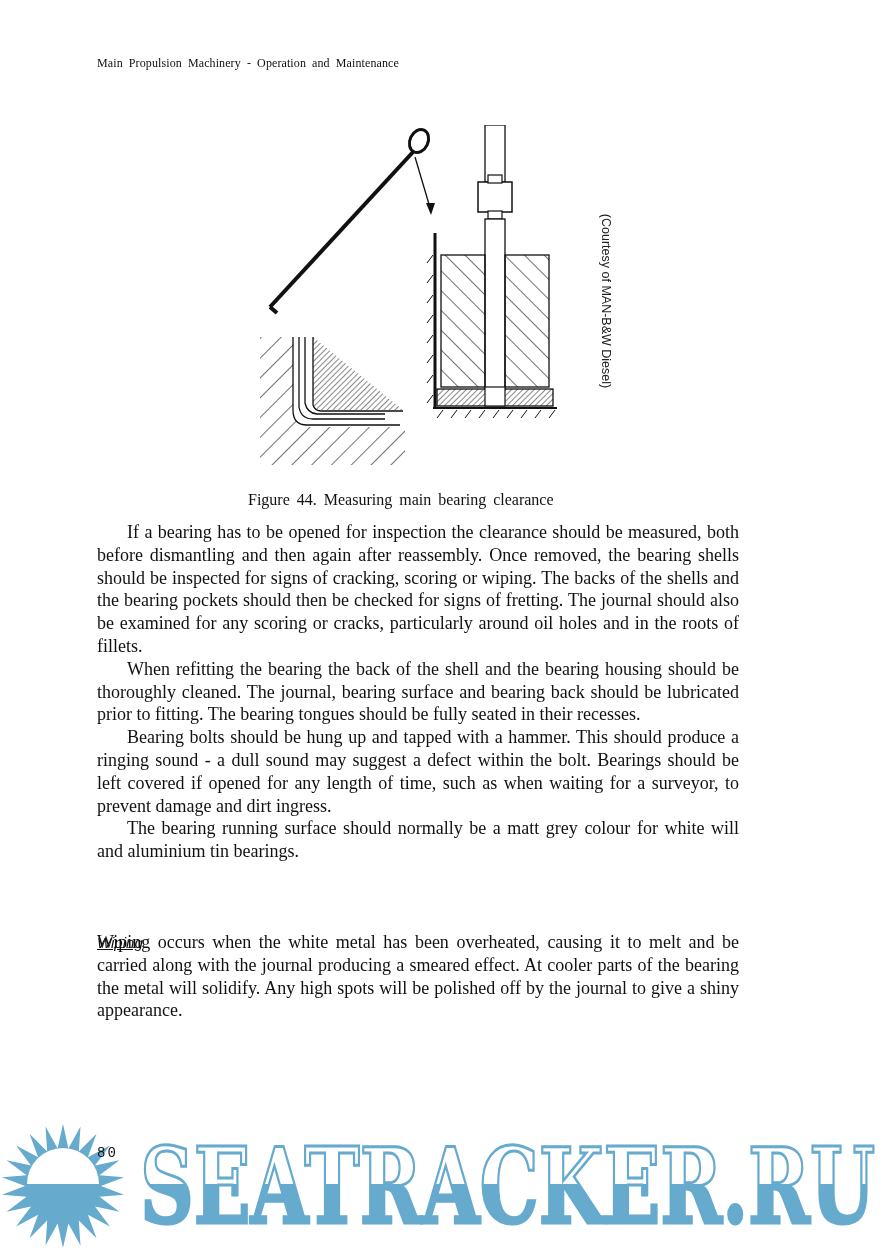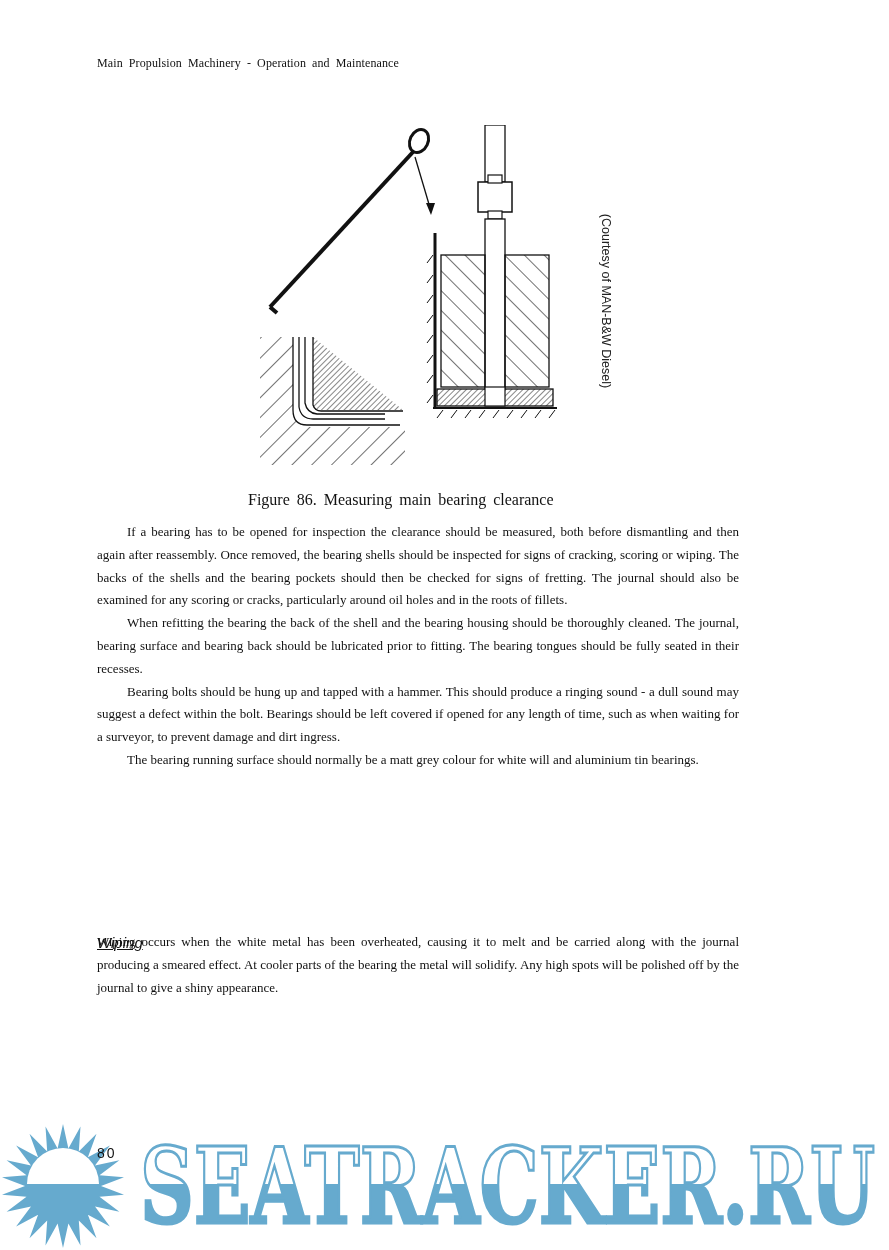--- a/index.html
+++ b/index.html
@@ -6,29 +6,29 @@
   body { width: 889px; height: 1250px; position: relative; overflow: hidden;
          font-family: "Liberation Serif", "DejaVu Serif", serif; color: #111; }
   .running-head { position: absolute; left: 97px; top: 56px; font-size: 12px; letter-spacing: 0.1px; word-spacing: 3px; }
   .figure { position: absolute; left: 255px; top: 125px; width: 370px; height: 345px; }
   .figure svg { width: 100%; height: 100%; display: block; }
   .courtesy { position: absolute; left: 596px; top: 208px; width: 20px; height: 185px; }
   .courtesy span { position: absolute; left: 50%; top: 50%; white-space: nowrap;
                    transform: translate(-50%, -50%) rotate(90deg);
                    font-family: "Liberation Sans", "DejaVu Sans", sans-serif; font-size: 12.5px; color: #222; }
   .caption { position: absolute; left: 248px; top: 491px; font-size: 16px; word-spacing: 3px; }
-  .body-text { position: absolute; left: 97px; width: 642px; font-size: 13px; line-height: 22.8px; text-align: justify; }
+  .body-text { position: absolute; left: 97px; width: 642px; font-size: 18px; line-height: 22.8px; text-align: justify; }
   .body-text p { margin: 0; }
   .body-text p.indent { text-indent: 30px; }
   #block1 { top: 521px; }
   .section-heading { position: absolute; left: 97px; top: 902px; font-family: "Liberation Sans", "DejaVu Sans", sans-serif;
                      font-style: italic; font-size: 15px; text-decoration: underline; margin-top: 32px; }
   #block2 { top: 931px; font-family: Liberation Serif, serif; }
   .sun { position: absolute; left: 2px; top: 1122px; width: 122px; height: 128px; }
-  .page-number { position: absolute; left: 97px; top: 1145px; font-family: Liberation Sans, sans-serif;
+  .page-number { position: absolute; left: 97px; top: 1145px; font-family: Liberation Mono, monospace;
                  font-size: 14px; color: #111; letter-spacing: 2px; }
   .wm-text { position: absolute; left: 140px; top: 1135px; width: 740px; height: 100px; }
   .wm-text svg { width: 100%; height: 100%; display: block; }
 </style>
 </head>
 <body>
 
 <div class="running-head">Main Propulsion Machinery - Operation and Maintenance</div>
 
 <div class="figure">
@@ -97,21 +97,21 @@
         <line x1="300" y1="285" x2="294" y2="293"></line>
       </g>
     </g>
   </svg>
 </div>
 
 <div class="courtesy">
   <span>(Courtesy of MAN-B&amp;W Diesel)</span>
 </div>
 
-<div class="caption">Figure 86. Measuring main bearing clearance</div>
+<div class="caption">Figure 44. Measuring main bearing clearance</div>
 
 <div class="body-text" id="block1">
   <p class="indent">If a bearing has to be opened for inspection the clearance should be measured, both before dismantling and then again after reassembly. Once removed, the bearing shells should be inspected for signs of cracking, scoring or wiping. The backs of the shells and the bearing pockets should then be checked for signs of fretting. The journal should also be examined for any scoring or cracks, particularly around oil holes and in the roots of fillets.</p>
   <p class="indent">When refitting the bearing the back of the shell and the bearing housing should be thoroughly cleaned. The journal, bearing surface and bearing back should be lubricated prior to fitting. The bearing tongues should be fully seated in their recesses.</p>
   <p class="indent">Bearing bolts should be hung up and tapped with a hammer. This should produce a ringing sound - a dull sound may suggest a defect within the bolt. Bearings should be left covered if opened for any length of time, such as when waiting for a surveyor, to prevent damage and dirt ingress.</p>
   <p class="indent">The bearing running surface should normally be a matt grey colour for white will and aluminium tin bearings.</p>
 </div>
 
 <div class="section-heading">Wiping</div>
 

